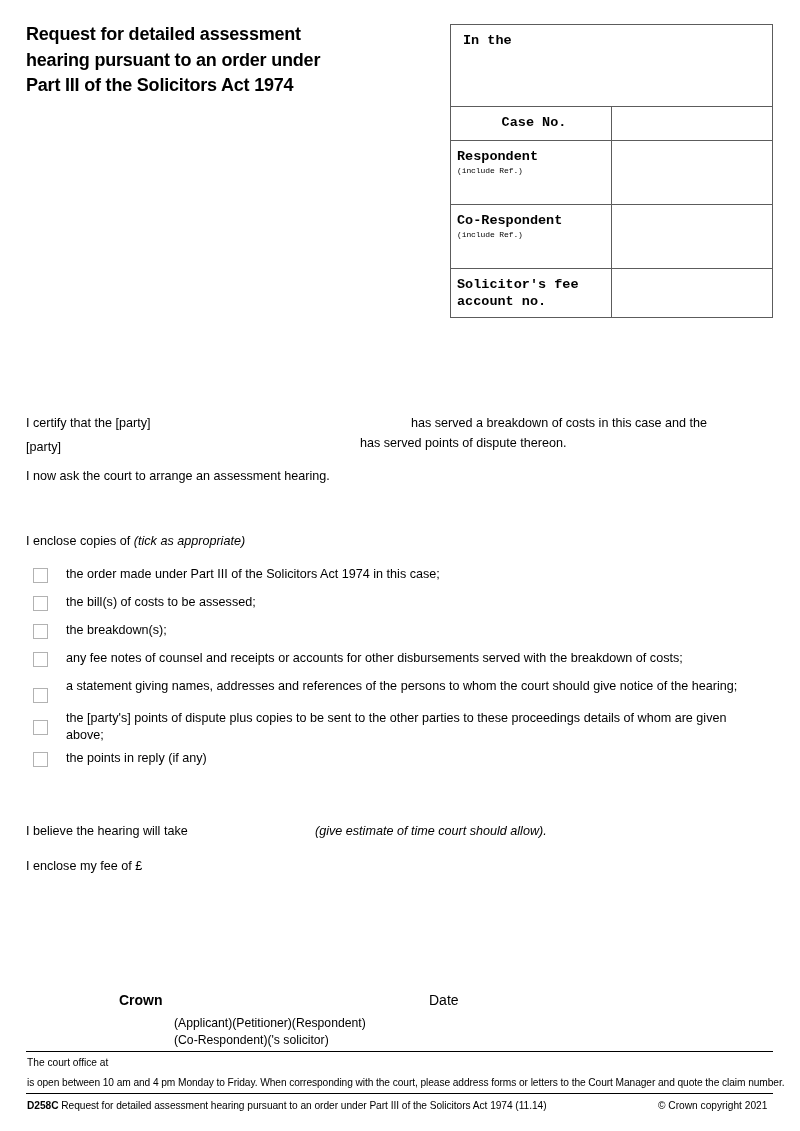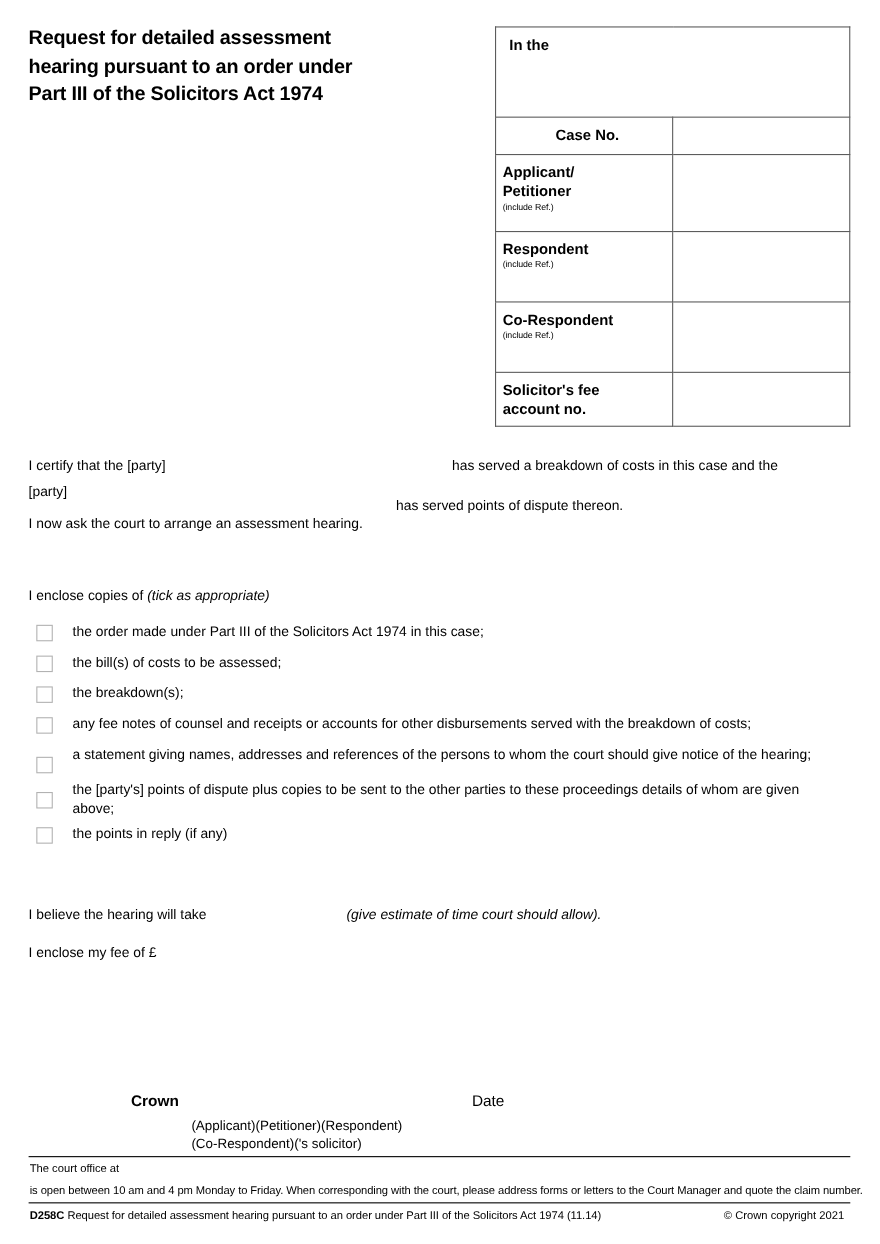--- a/index.html
+++ b/index.html
@@ -38,20 +38,21 @@
     left: 450px;
     top: 24px;
     width: 323px;
     border-collapse: collapse;
     table-layout: fixed;
   }
   .hdr-table td {
     border: 1.3px solid #5c5c5c;
     padding: 0;
     vertical-align: top;
+    font-family: Liberation Mono, monospace;
   }
   .hdr-label {
     width: 133px;
     padding: 7px 0 6px 6px !important;
     font-size: 13.5px;
     font-weight: bold;
     line-height: 1.28;
   }
   .hdr-label .sub {
     display: block;
@@ -77,21 +78,21 @@
   
   .body-text {
     position: absolute;
     font-size: 12.6px;
     line-height: 1.3;
     white-space: nowrap;
   }
   .certify-1   { left: 26px;  top: 415px; }
   .certify-1b  { left: 411px; top: 415px; }
   .certify-2   { left: 26px;  top: 439px; }
-  .certify-2b  { left: 360px; top: 452px; }
+  .certify-2b  { left: 360px; top: 435px; }
   .now-ask     { left: 26px;  top: 468px; }
   .enclose-hd  { left: 26px;  top: 533px; }
   .enclose-hd i { font-style: italic; }
   .believe     { left: 26px;  top: 823px; }
   .believe-it  { left: 315px; top: 823px; font-style: italic; }
   .fee-line    { left: 26px;  top: 858px; }
 
   
   .check-list {
     position: absolute;
@@ -180,28 +181,20 @@
     <tbody>
       <tr class="r-inthe">
         <td class="hdr-label" colspan="2">
           <span class="inthe-span">In the</span>
         </td>
       </tr>
       <tr class="r-case">
         <td class="hdr-label">Case No.</td>
         <td class="hdr-value"></td>
       </tr>
-      <tr class="r-app">
-        <td class="hdr-label">
-          <span>Applicant/</span><br>
-          <span>Petitioner</span>
-          <span class="sub">(include Ref.)</span>
-        </td>
-        <td class="hdr-value"></td>
-      </tr>
       <tr class="r-resp">
         <td class="hdr-label">
           <span>Respondent</span>
           <span class="sub">(include Ref.)</span>
         </td>
         <td class="hdr-value"></td>
       </tr>
       <tr class="r-coresp">
         <td class="hdr-label">
           <span>Co-Respondent</span>

